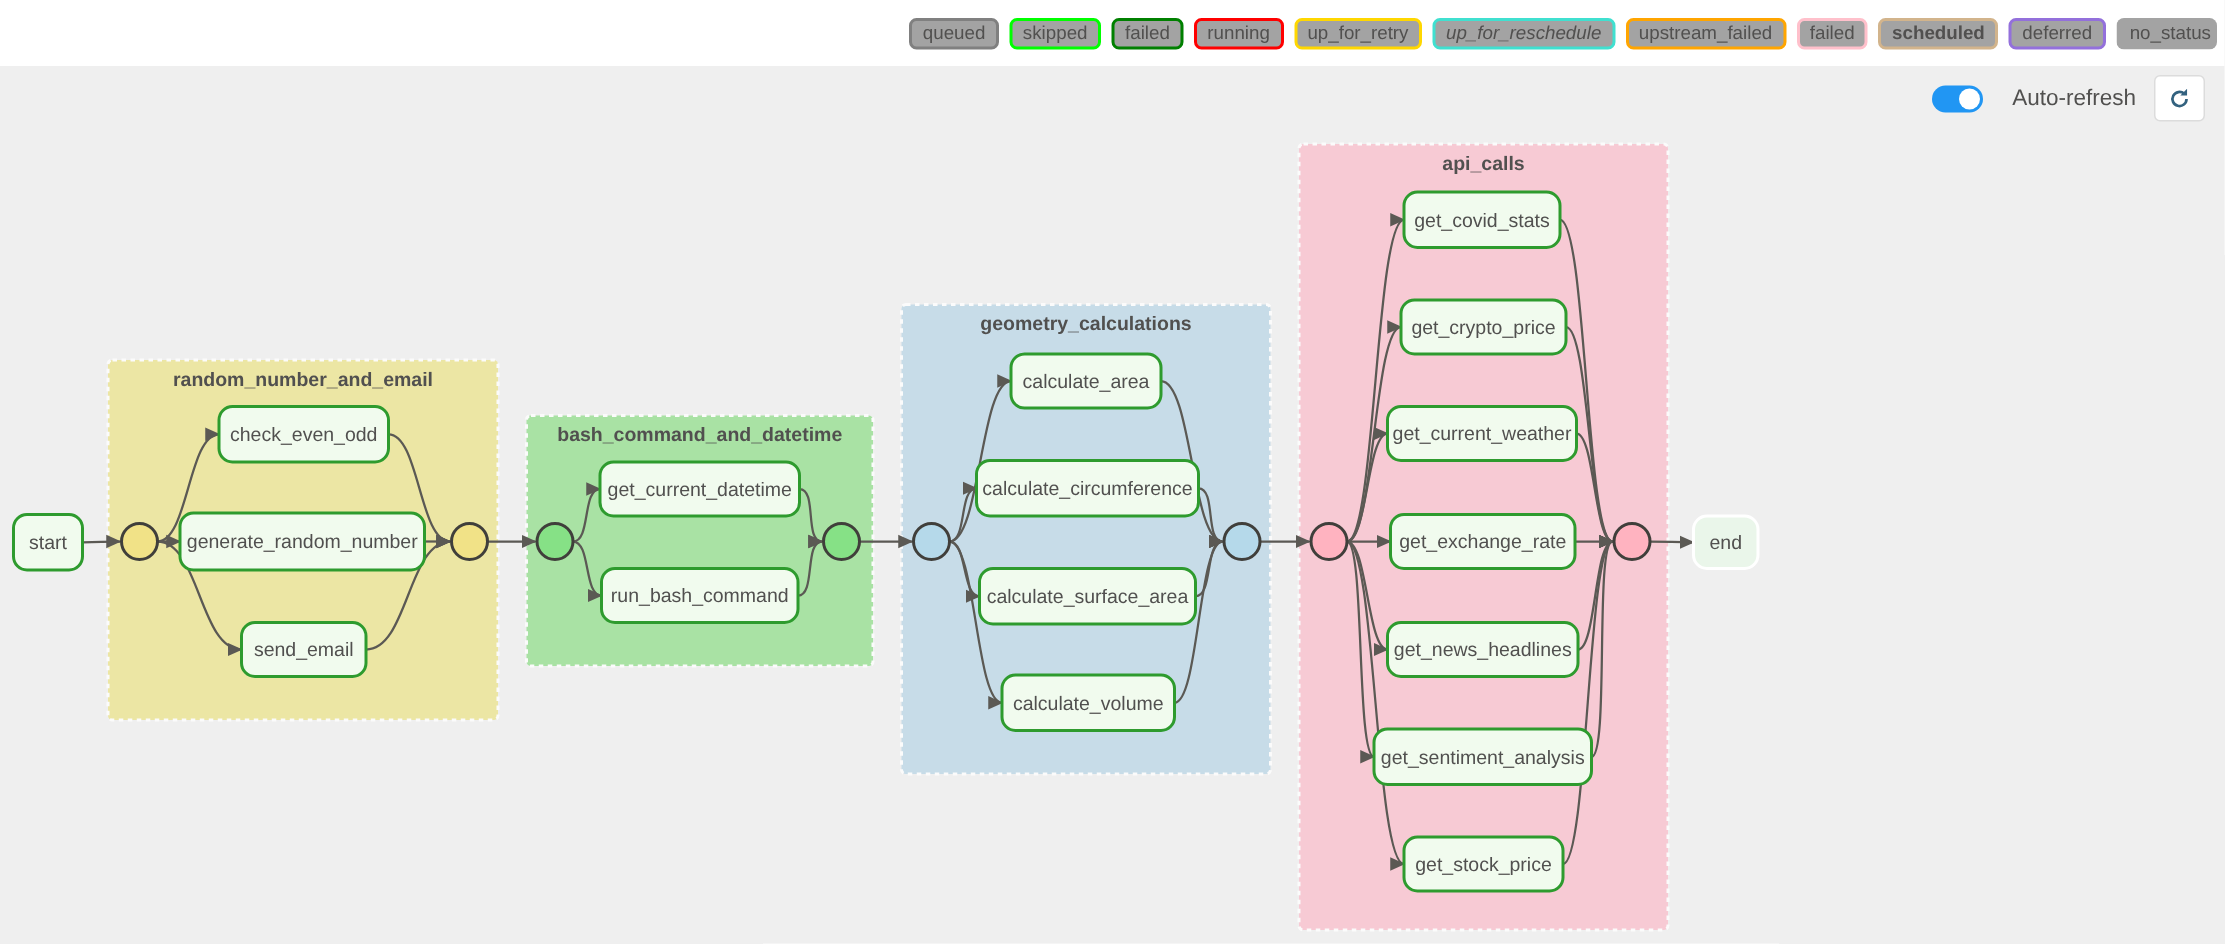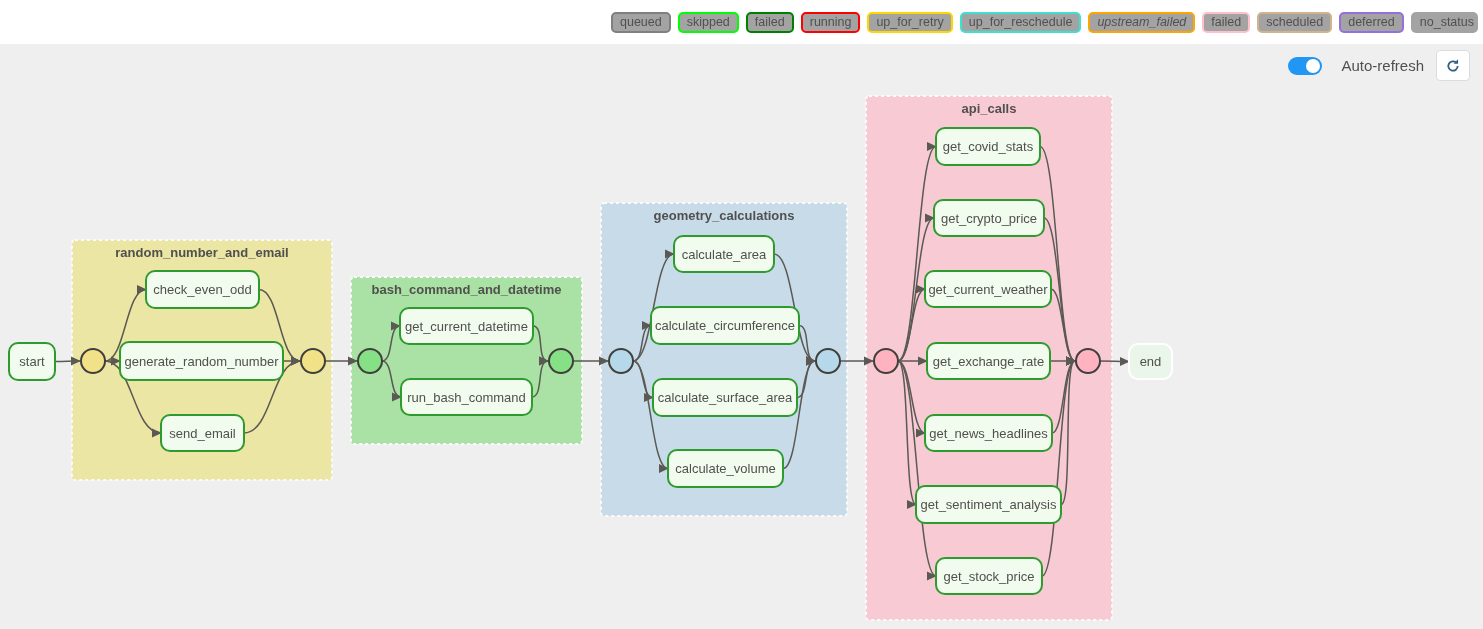--- a/index.html
+++ b/index.html
@@ -65,24 +65,24 @@
 </style>
 </head>
 <body>
 
 <div class="header" id="legend">
     <span class="badge" style="border-color: rgb(128, 128, 128);">queued</span>
     <span class="badge" style="border-color: rgb(0, 255, 0);">skipped</span>
     <span class="badge" style="border-color: rgb(0, 128, 0);">failed</span>
     <span class="badge" style="border-color: rgb(255, 0, 0);">running</span>
     <span class="badge" style="border-color: rgb(255, 215, 0);">up_for_retry</span>
-    <span class="badge" style="border-color: rgb(64, 224, 208);">up_for_reschedule</span>
-    <span class="badge" style="border-color: rgb(255, 165, 0); font-style: italic;">upstream_failed</span>
+    <span class="badge" style="border-color: rgb(64, 224, 208); font-style: italic;">up_for_reschedule</span>
+    <span class="badge" style="border-color: rgb(255, 165, 0);">upstream_failed</span>
     <span class="badge" style="border-color: rgb(255, 192, 203);">failed</span>
-    <span class="badge" style="border-color: rgb(210, 180, 140);">scheduled</span>
+    <span class="badge" style="border-color: rgb(210, 180, 140); font-weight: bold;">scheduled</span>
     <span class="badge" style="border-color: rgb(147, 112, 219);">deferred</span>
     <span class="badge no-border">no_status</span>
   </div>
 
 <div class="canvas">
   <svg id="graph-svg" width="1483" height="585">
       <defs>
         <marker id="arrow" viewBox="0 0 8 8" refX="7" refY="4" markerWidth="7" markerHeight="7" orient="auto">
           <path d="M0,0.6 L7.6,4 L0,7.4 z" fill="#5b5954"></path>
         </marker>

